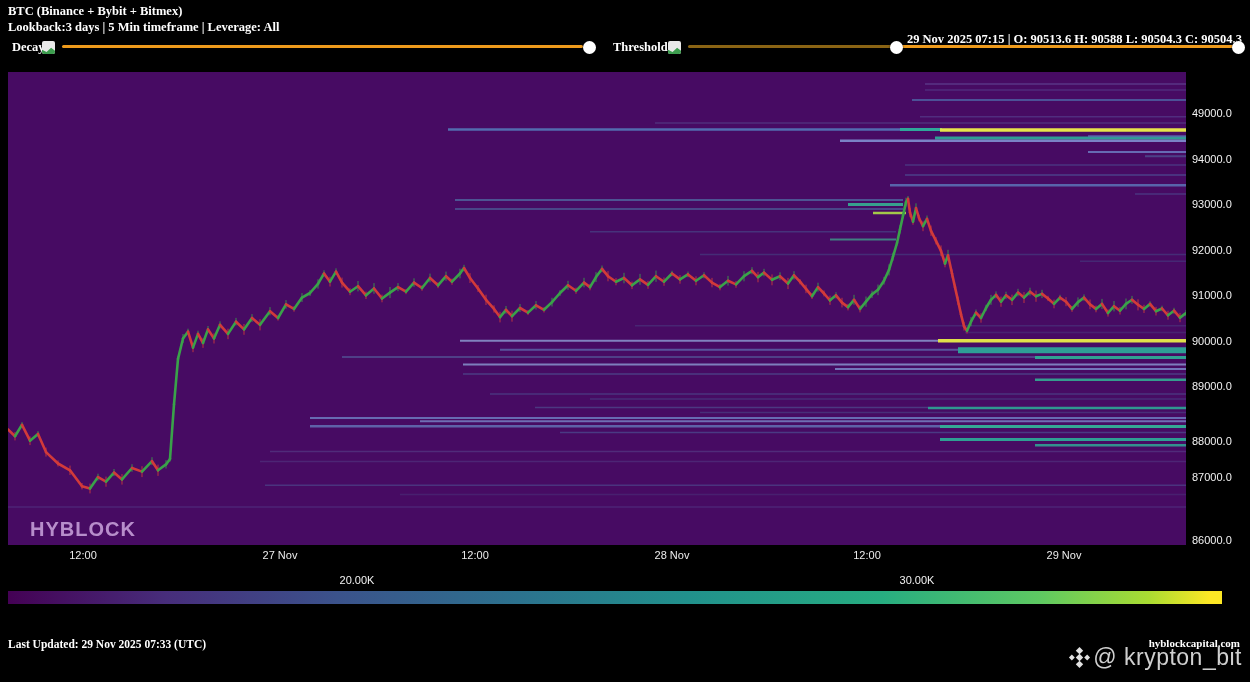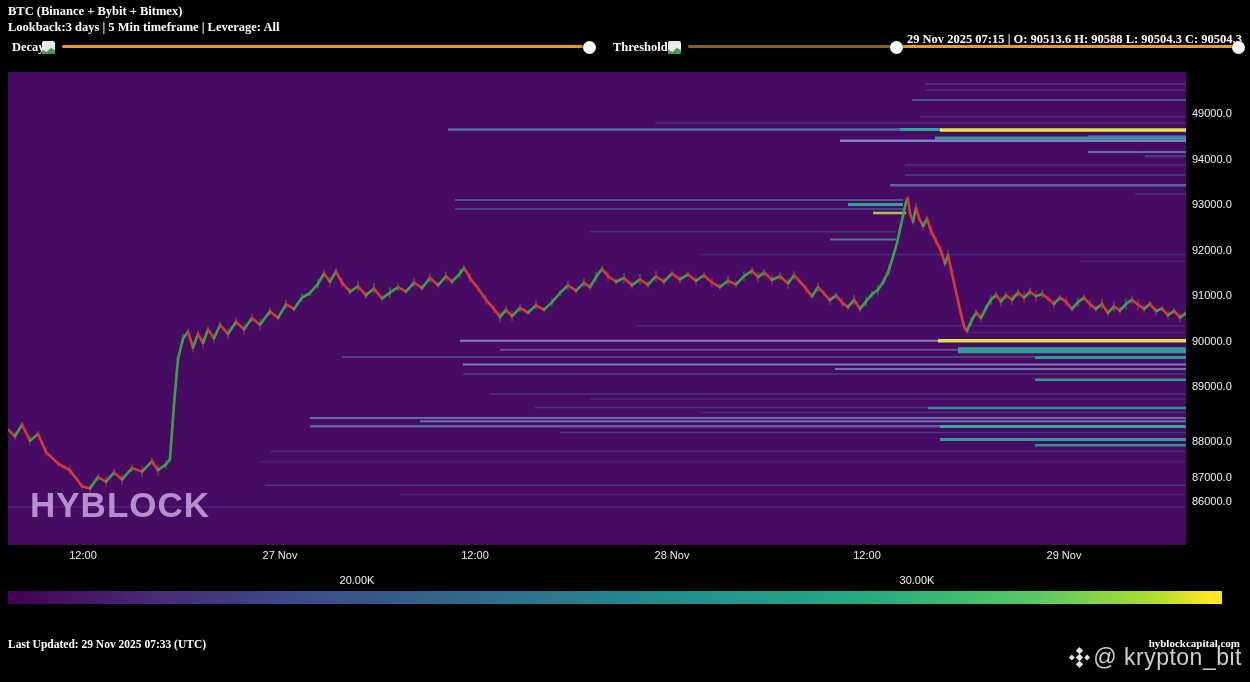--- a/index.html
+++ b/index.html
@@ -14,21 +14,21 @@
   .mini-icon{position:absolute;top:41px;width:13px;height:13px;background:#e9e9e9;
              border-radius:2px;overflow:hidden;}
   .mini-icon::after{content:"";position:absolute;left:0;bottom:0;width:100%;height:7px;
              background:#3d9e4f;clip-path:polygon(0 100%,0 40%,35% 70%,70% 10%,100% 55%,100% 100%);}
   .track{position:absolute;top:45px;height:3px;border-radius:2px;}
   .handle{position:absolute;top:41px;width:13px;height:13px;border-radius:50%;
           background:#fff;box-shadow:0 0 2px rgba(0,0,0,.8);}
   
   #plot{position:absolute;left:8px;top:72px;width:1178px;height:473px;background:#470b63;}
   #plot svg{position:absolute;left:0;top:0;}
-  #hyblock-mark{position:absolute;left:22px;bottom:20px;font-size:35px;font-weight:bold;
+  #hyblock-mark{position:absolute;left:22px;bottom:4px;font-size:20px;font-weight:bold;
                 letter-spacing:1px;color:rgba(215,180,232,.78);}
   
   .ytick{position:absolute;left:1192px;font-size:11px;color:#f2f2f2;transform:translateY(-50%);}
   .xtick{position:absolute;top:549px;font-size:11px;color:#ececec;transform:translateX(-50%);}
   .cbar-tick{position:absolute;top:574px;font-size:11px;color:#f2f2f2;transform:translateX(-50%);}
   #colorbar{position:absolute;left:8px;top:591px;width:1214px;height:13px;
     background:linear-gradient(90deg,#440154 0%,#472d7b 13%,#3b528b 27%,#2c728e 42%,
                #21918c 56%,#27ad81 72%,#5ec962 85%,#aadc32 94%,#fde725 99%);}
   
   #last-updated{position:absolute;left:8px;top:638px;font-size:11.5px;}
@@ -485,21 +485,21 @@
 <div id="yticks">
     <div class="ytick" style="top: 113.496px;">49000.0</div>
     <div class="ytick" style="top: 158.946px;">94000.0</div>
     <div class="ytick" style="top: 204.396px;">93000.0</div>
     <div class="ytick" style="top: 249.847px;">92000.0</div>
     <div class="ytick" style="top: 295.297px;">91000.0</div>
     <div class="ytick" style="top: 340.747px;">90000.0</div>
     <div class="ytick" style="top: 386.197px;">89000.0</div>
     <div class="ytick" style="top: 431.647px; margin-top: 9px;">88000.0</div>
     <div class="ytick" style="top: 477.097px;">87000.0</div>
-    <div class="ytick" style="top: 501px; text-align: center;">86000.0</div>
+    <div class="ytick" style="top: 540px; text-align: center;">86000.0</div>
   </div>
 <div id="xticks">
     <div class="xtick" style="left: 83px;">12:00</div>
     <div class="xtick" style="left: 280px;">27 Nov</div>
     <div class="xtick" style="left: 475px;">12:00</div>
     <div class="xtick" style="left: 672px;">28 Nov</div>
     <div class="xtick" style="left: 867px;">12:00</div>
     <div class="xtick" style="left: 1064px;">29 Nov</div>
   </div>
 

